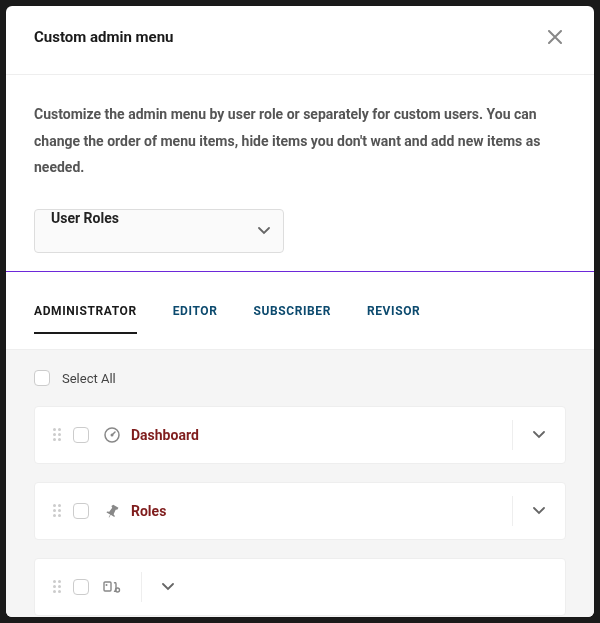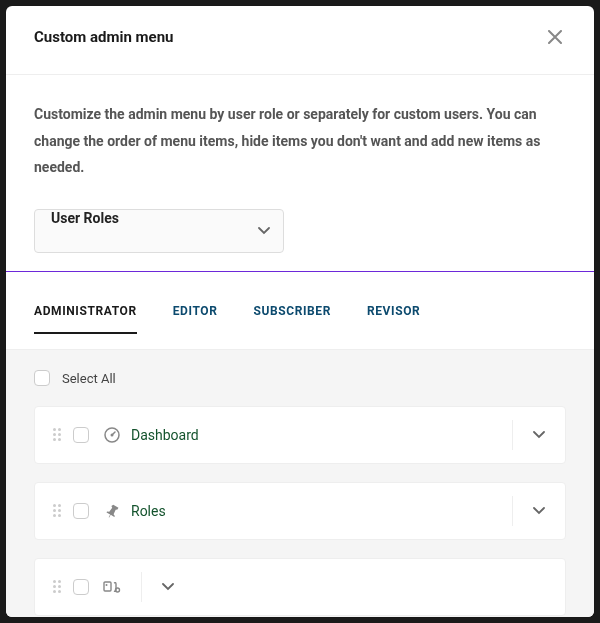--- a/index.html
+++ b/index.html
@@ -156,22 +156,22 @@
     height: 18px;
     color: #888;
     margin-right: 10px;
     flex-shrink: 0;
     display:flex;
     align-items:center;
     justify-content:center;
   }
   .item-label {
     font-size: 14px;
-    font-weight: 400;
-    color: #14532d;
+    font-weight: 700;
+    color: #7f1d1d;
     flex: 1;
   }
   .item-divider {
     width: 1px;
     height: 30px;
     background: #eee;
     margin: 0 14px 0 10px;
   }
   .expand-btn {
     background: none;

